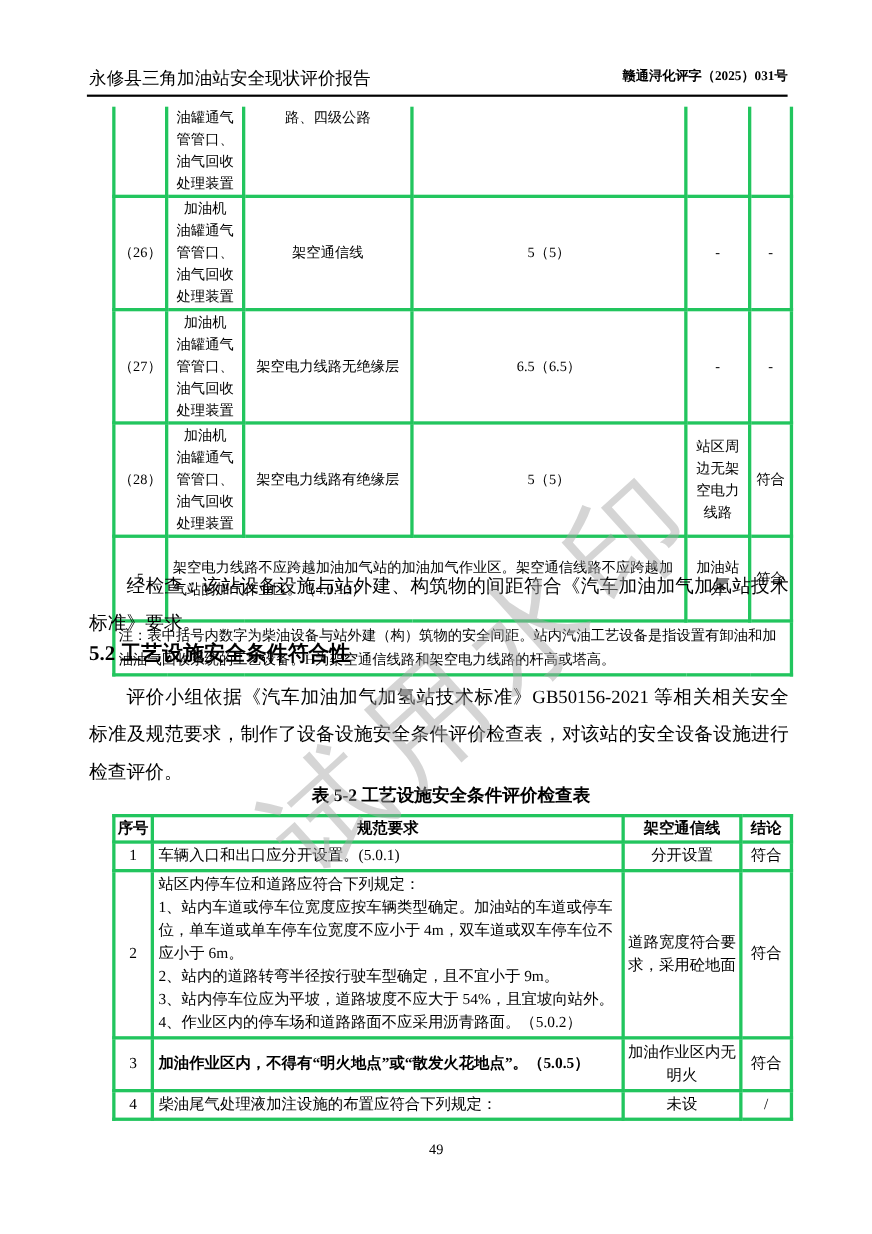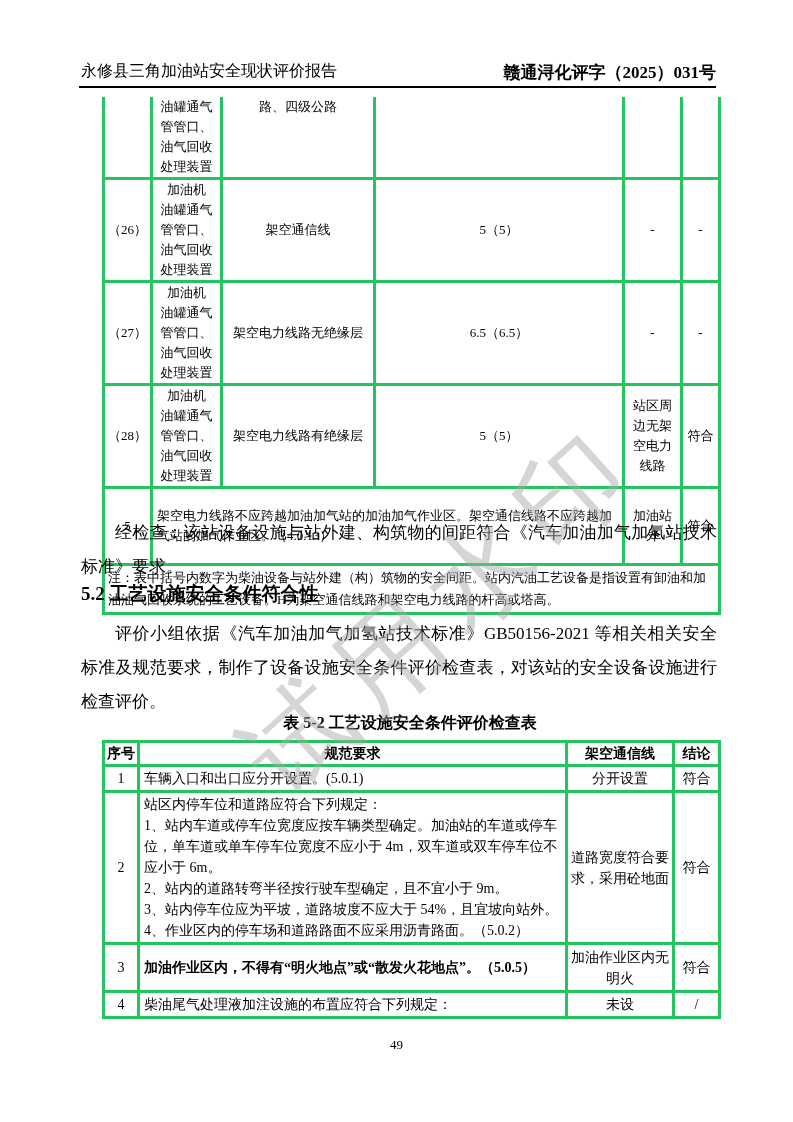--- a/index.html
+++ b/index.html
@@ -4,21 +4,21 @@
 <style>
   html,body { margin:0; padding:0; background:#888; }
   .page {
     position:relative; width:793px; height:1122px; margin:0 auto;
     background:#ffffff; color:#000;
     font-family:"Liberation Serif","DejaVu Serif",serif;
     overflow:hidden;
   }
   
   .header-left  { position:absolute; left:81px;  top:61px; font-size:16px; }
-  .header-right { position:absolute; right:77px; top:61px; font-size:17px; font-weight:bold; }
+  .header-right { position:absolute; right:77px; top:61px; font-size:12px; font-weight:bold; }
   .header-rule  { position:absolute; left:79px; right:77px; top:86px; border-top:2px solid #000; height:0; }
 
   
   table { border-collapse:collapse; table-layout:fixed; }
   td { border:3px solid #22c55e; text-align:center; vertical-align:middle; padding:0 2px; overflow:hidden; }
   .prewrap { white-space:pre-wrap; }
   .bold { font-weight:bold; }
 
   .t1 { position:absolute; left:102px; top:97px; width:616px; font-size:13px; line-height:20px; }
   .t1 tr.r0 td { border-top:none; vertical-align:top; }

